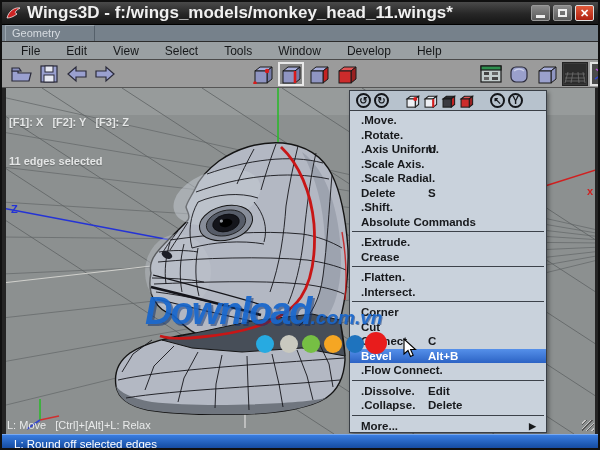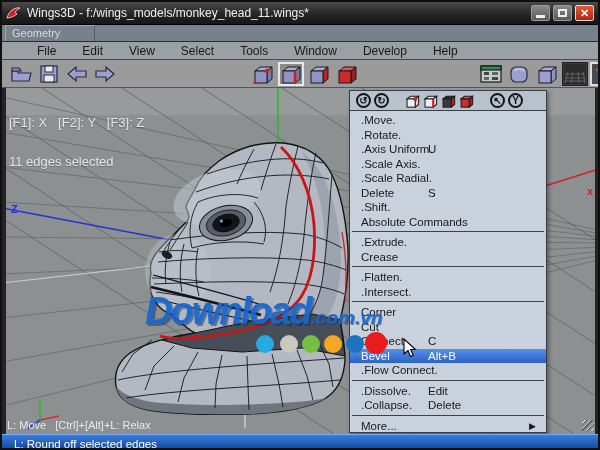--- a/index.html
+++ b/index.html
@@ -3,70 +3,70 @@
 <meta charset="utf-8">
 <style>
   html,body{margin:0;padding:0;background:#555;}
   *{box-sizing:border-box;font-family:"Liberation Sans",sans-serif;}
   .window{position:relative;width:600px;height:450px;background:#8c9090;border:2px solid #101010;overflow:hidden;}
   
   .titlebar{position:absolute;left:0;top:0;width:100%;height:23px;
     background:linear-gradient(#4a4a4a,#262626 55%,#161616);border-bottom:1px solid #000;
     display:flex;align-items:center;padding:0 4px;}
   .app-icon{width:16px;height:14px;margin-right:5px;}
-  .title{color:#f0f0f0;font-size:12px;font-weight:normal;flex:1;white-space:nowrap;overflow:hidden;}
+  .title{color:#f0f0f0;font-size:17px;font-weight:bold;flex:1;white-space:nowrap;overflow:hidden;}
   .winbtns{display:flex;gap:3px;}
   .wbtn{width:19px;height:16px;display:flex;align-items:center;justify-content:center;
     font-size:10px;color:#fff;border:1px solid #999;border-radius:2px;
     background:linear-gradient(#8a8a8a,#5a5a5a);cursor:default;}
   .wbtn.close{background:linear-gradient(#e05a3a,#b02212);border-color:#ddd;font-weight:bold;font-size:11px;}
   .wbtn .mingl{display:block;width:9px;height:3px;background:#eee;margin-top:7px;}
   .wbtn .maxgl{display:block;width:9px;height:8px;border:2px solid #eee;}
   
   .geobar{position:absolute;left:0;top:23px;width:100%;height:17px;background:#76818b;
     border-bottom:1px solid #2c2c2c;display:flex;align-items:flex-start;}
   .geotab{margin-left:3px;padding:1px 34px 2px 6px;font-size:11px;color:#d6dbe0;
     border-top:1px solid #9aa5ae;border-left:1px solid #9aa5ae;border-right:1px solid #55606a;}
   
   .menubar{position:absolute;left:0;top:40px;width:100%;height:18px;background:#9aa0a3;
-    border-bottom:1px solid #4a4a4a;display:flex;align-items:center;padding-left:22px;}
+    border-bottom:1px solid #4a4a4a;display:flex;align-items:center;padding-left:6px;}
   .menubar span{font-size:12px;color:#16181a;padding:0 13px;cursor:default;}
   
   .toolbar{position:absolute;left:0;top:58px;width:100%;height:28px;background:#9b9b9b;
     border-bottom:1px solid #555;display:flex;align-items:center;}
   .tgroup{display:flex;align-items:center;gap:2px;}
   .tg-left{margin-left:6px;}
   .tg-mid{position:absolute;left:248px;}
   .tg-right{position:absolute;left:476px;}
   .tbtn{width:26px;height:24px;display:flex;align-items:center;justify-content:center;border:1px solid transparent;}
   .tbtn.active{border:2px solid #e8e8e8;background:#8a8a8a;}
   .tbtn.dark{background:#3a3a3a;border:1px solid #222;}
   .tbtn.axesactive{background:#4a4a4a;border:2px solid #e0e0e0;}
   
   .viewport{position:absolute;left:0;top:86px;width:100%;height:346px;background:#8c9090;overflow:hidden;}
   .scene{position:absolute;left:0;top:0;}
   .frame-l{position:absolute;left:0;top:0;width:4px;height:100%;background:#242424;z-index:6;}
   .frame-r{position:absolute;right:0;top:0;width:3px;height:100%;background:#242424;z-index:6;}
-  .vp-text{position:absolute;left:7px;top:2px;color:#e4e6e6;font-size:13px;line-height:13px;white-space:pre;z-index:2;text-shadow:0 1px 1px rgba(0,0,0,.25);}
+  .vp-text{position:absolute;left:7px;top:2px;color:#e4e6e6;font-size:11px;line-height:13px;white-space:pre;z-index:2;text-shadow:0 1px 1px rgba(0,0,0,.25);font-weight:bold;}
   .vp-info{position:absolute;left:5px;top:331px;color:#e8eaea;font-size:11px;white-space:pre;z-index:2;}
   .axis-z{position:absolute;left:9px;top:115px;color:#2433d6;font-size:11px;font-weight:bold;z-index:2;}
   .axis-x{position:absolute;left:585px;top:97px;color:#d02020;font-size:11px;font-weight:bold;z-index:2;}
   .resize-grip{position:absolute;right:4px;top:332px;width:12px;height:11px;z-index:5;
     background:repeating-linear-gradient(135deg,transparent 0 2px,#c8c8c8 2px 3px,#555 3px 4px);}
   
   .context-menu{position:absolute;left:347px;top:2px;width:198px;height:343px;z-index:3;
     background:#c9d2dc;border:1px solid #3a3f46;box-shadow:2px 2px 4px rgba(0,0,0,.35);}
   .cm-header{height:20px;background:#b7c2cd;border-bottom:1px solid #3a3f46;
     display:flex;align-items:center;gap:3px;padding:0 6px;}
   .cm-circle{width:15px;height:15px;border:2px solid #14161a;border-radius:50%;color:#14161a;
     font-size:10px;line-height:11px;display:flex;align-items:center;justify-content:center;font-weight:bold;}
   .cm-gap{width:10px;}
   .cm-items{padding-top:2px;}
   .cm-row{position:relative;height:14.5px;display:flex;align-items:center;padding-left:11px;
-    font-size:11.5px;color:#17191c;cursor:default;}
+    font-size:11.5px;color:#17191c;cursor:default;font-weight:bold;}
   .cm-row .sc{position:absolute;left:78px;}
   .cm-row .sub{position:absolute;right:10px;font-size:9px;}
   .cm-row.hl{background:linear-gradient(#5590ea,#2c63c4);color:#fff;}
   .cm-sep{height:1px;background:#3c424a;margin:2px 2px 3px 2px;}
   
   .watermark{position:absolute;left:143px;top:202px;z-index:4;white-space:nowrap;opacity:.93;}
   .wm-main{font-size:38px;font-weight:bold;font-style:italic;letter-spacing:-2px;color:#1766cc;
     text-shadow:2px 2px 0 rgba(12,48,110,.55);margin-top:48px;}
   .wm-suffix{font-size:19px;font-weight:bold;font-style:italic;color:#1766cc;
     text-shadow:1px 1px 0 rgba(12,48,110,.55);}

